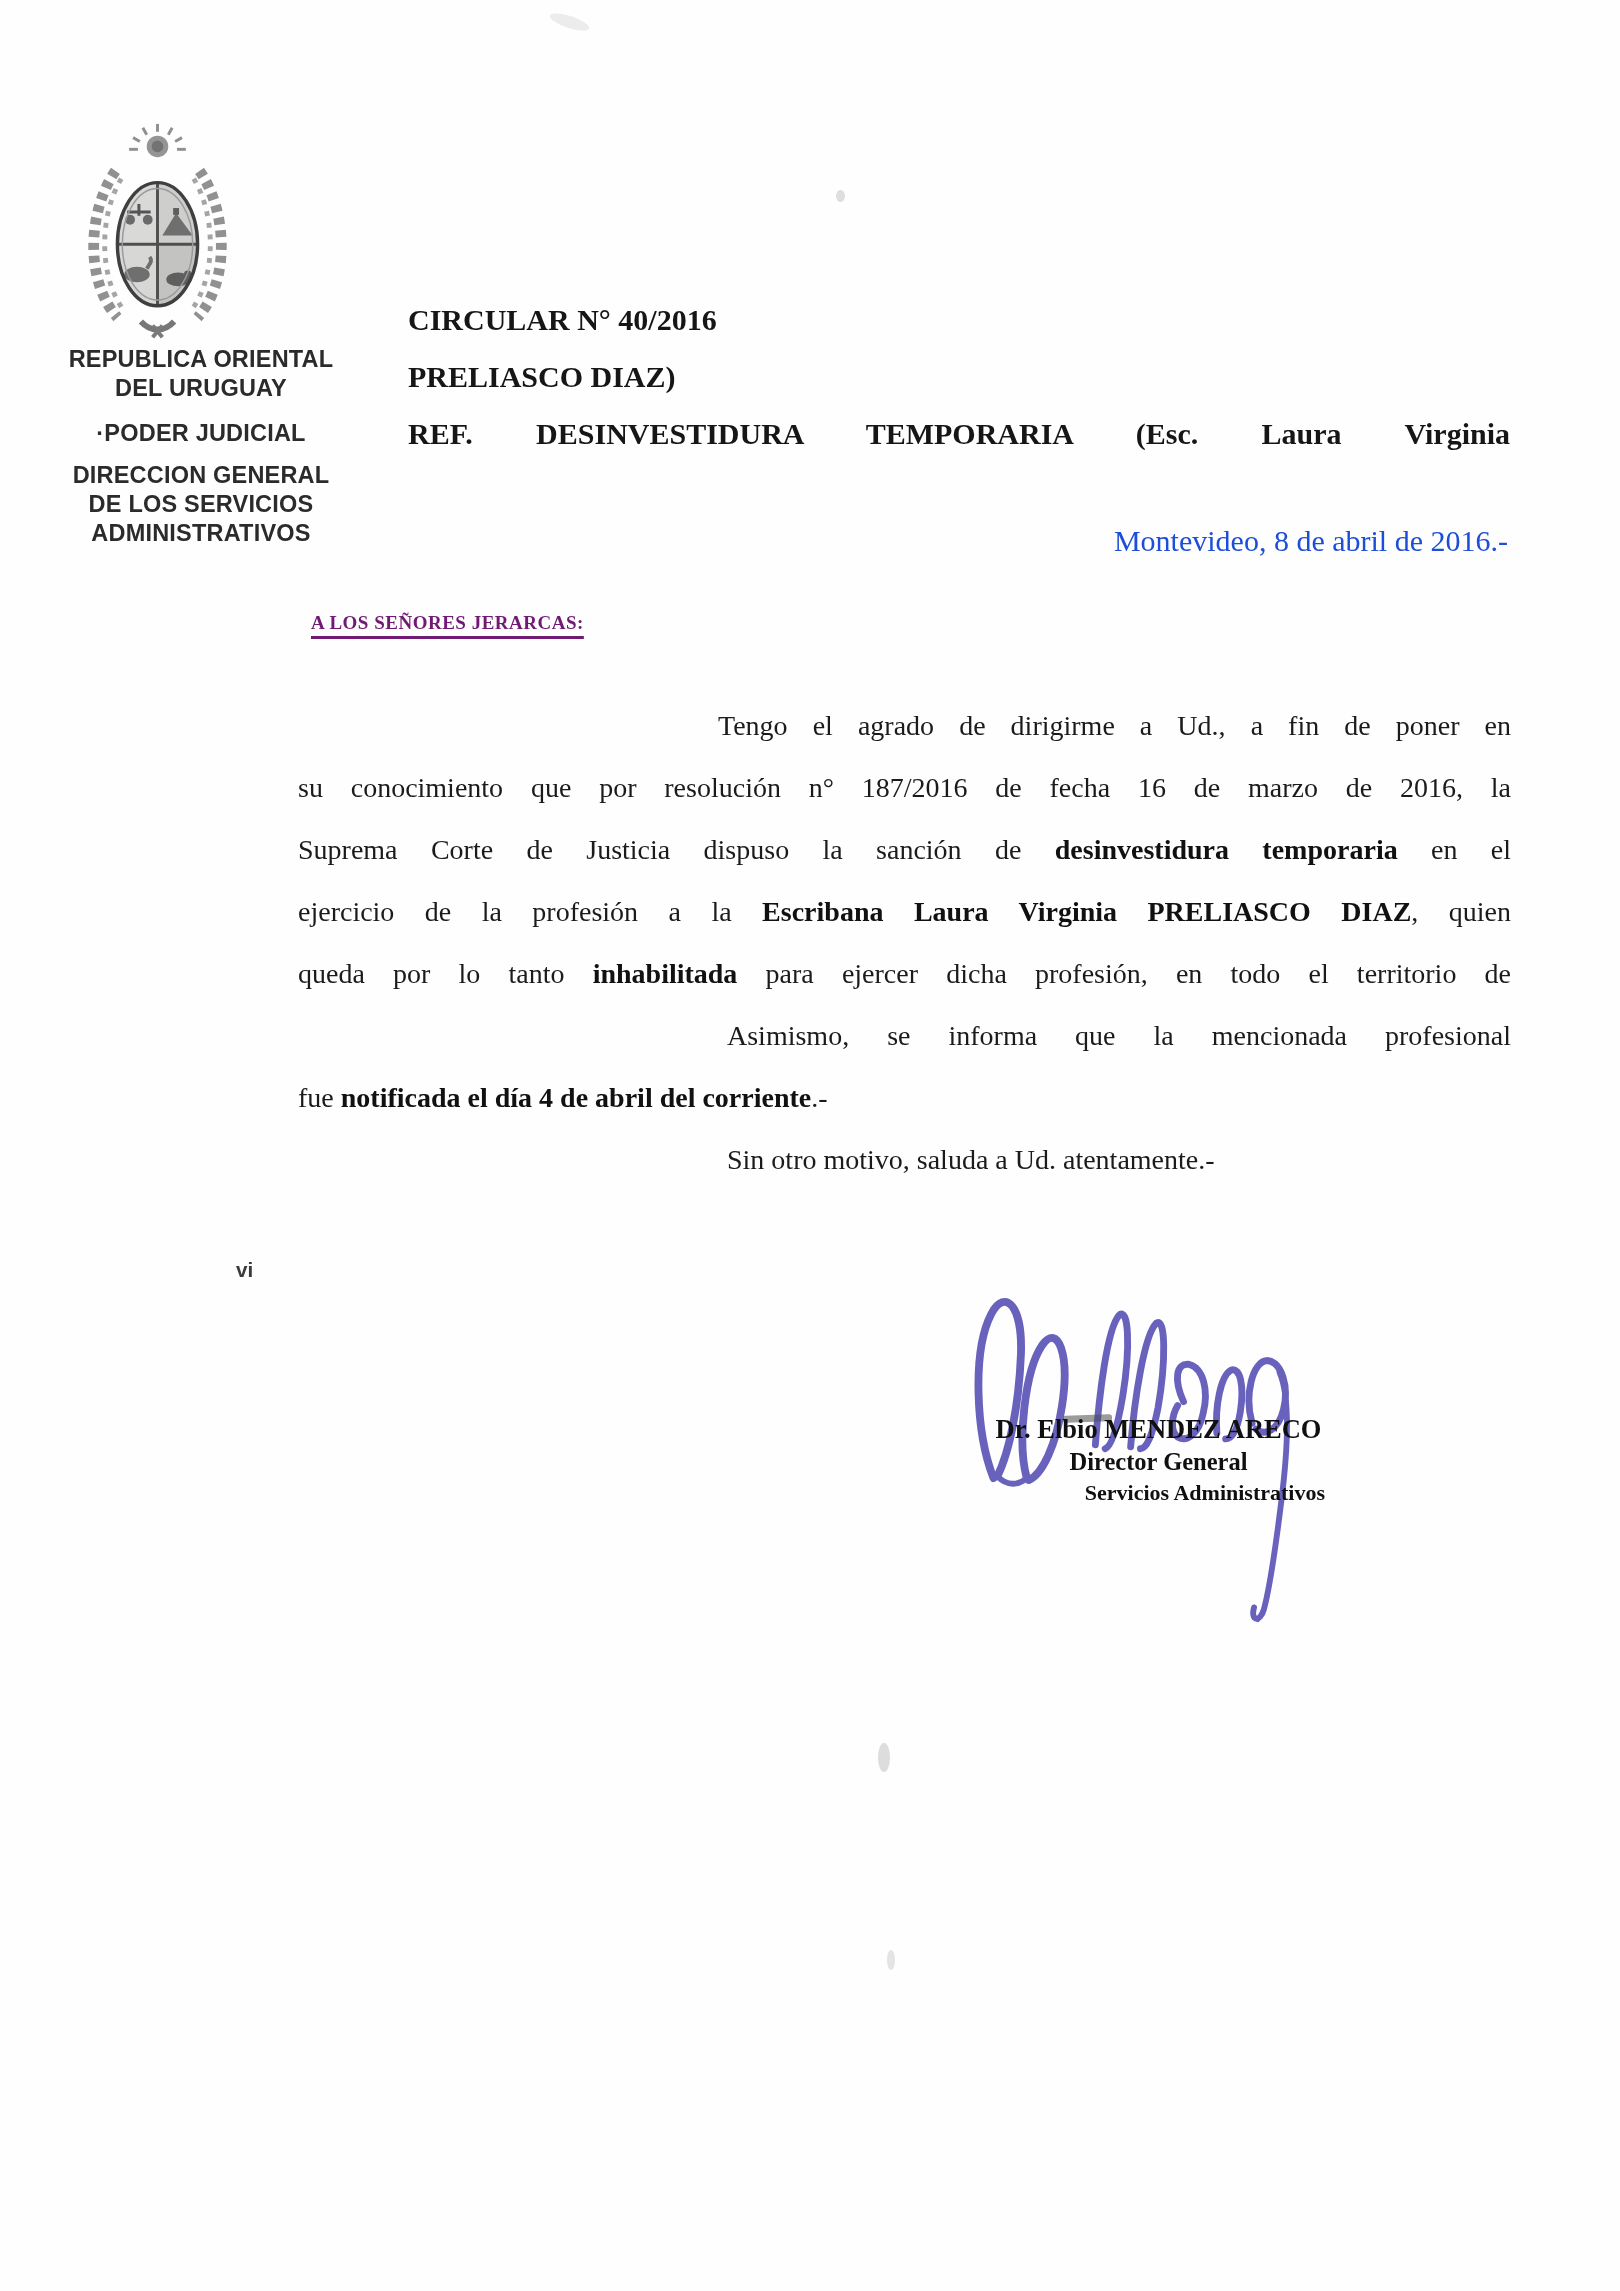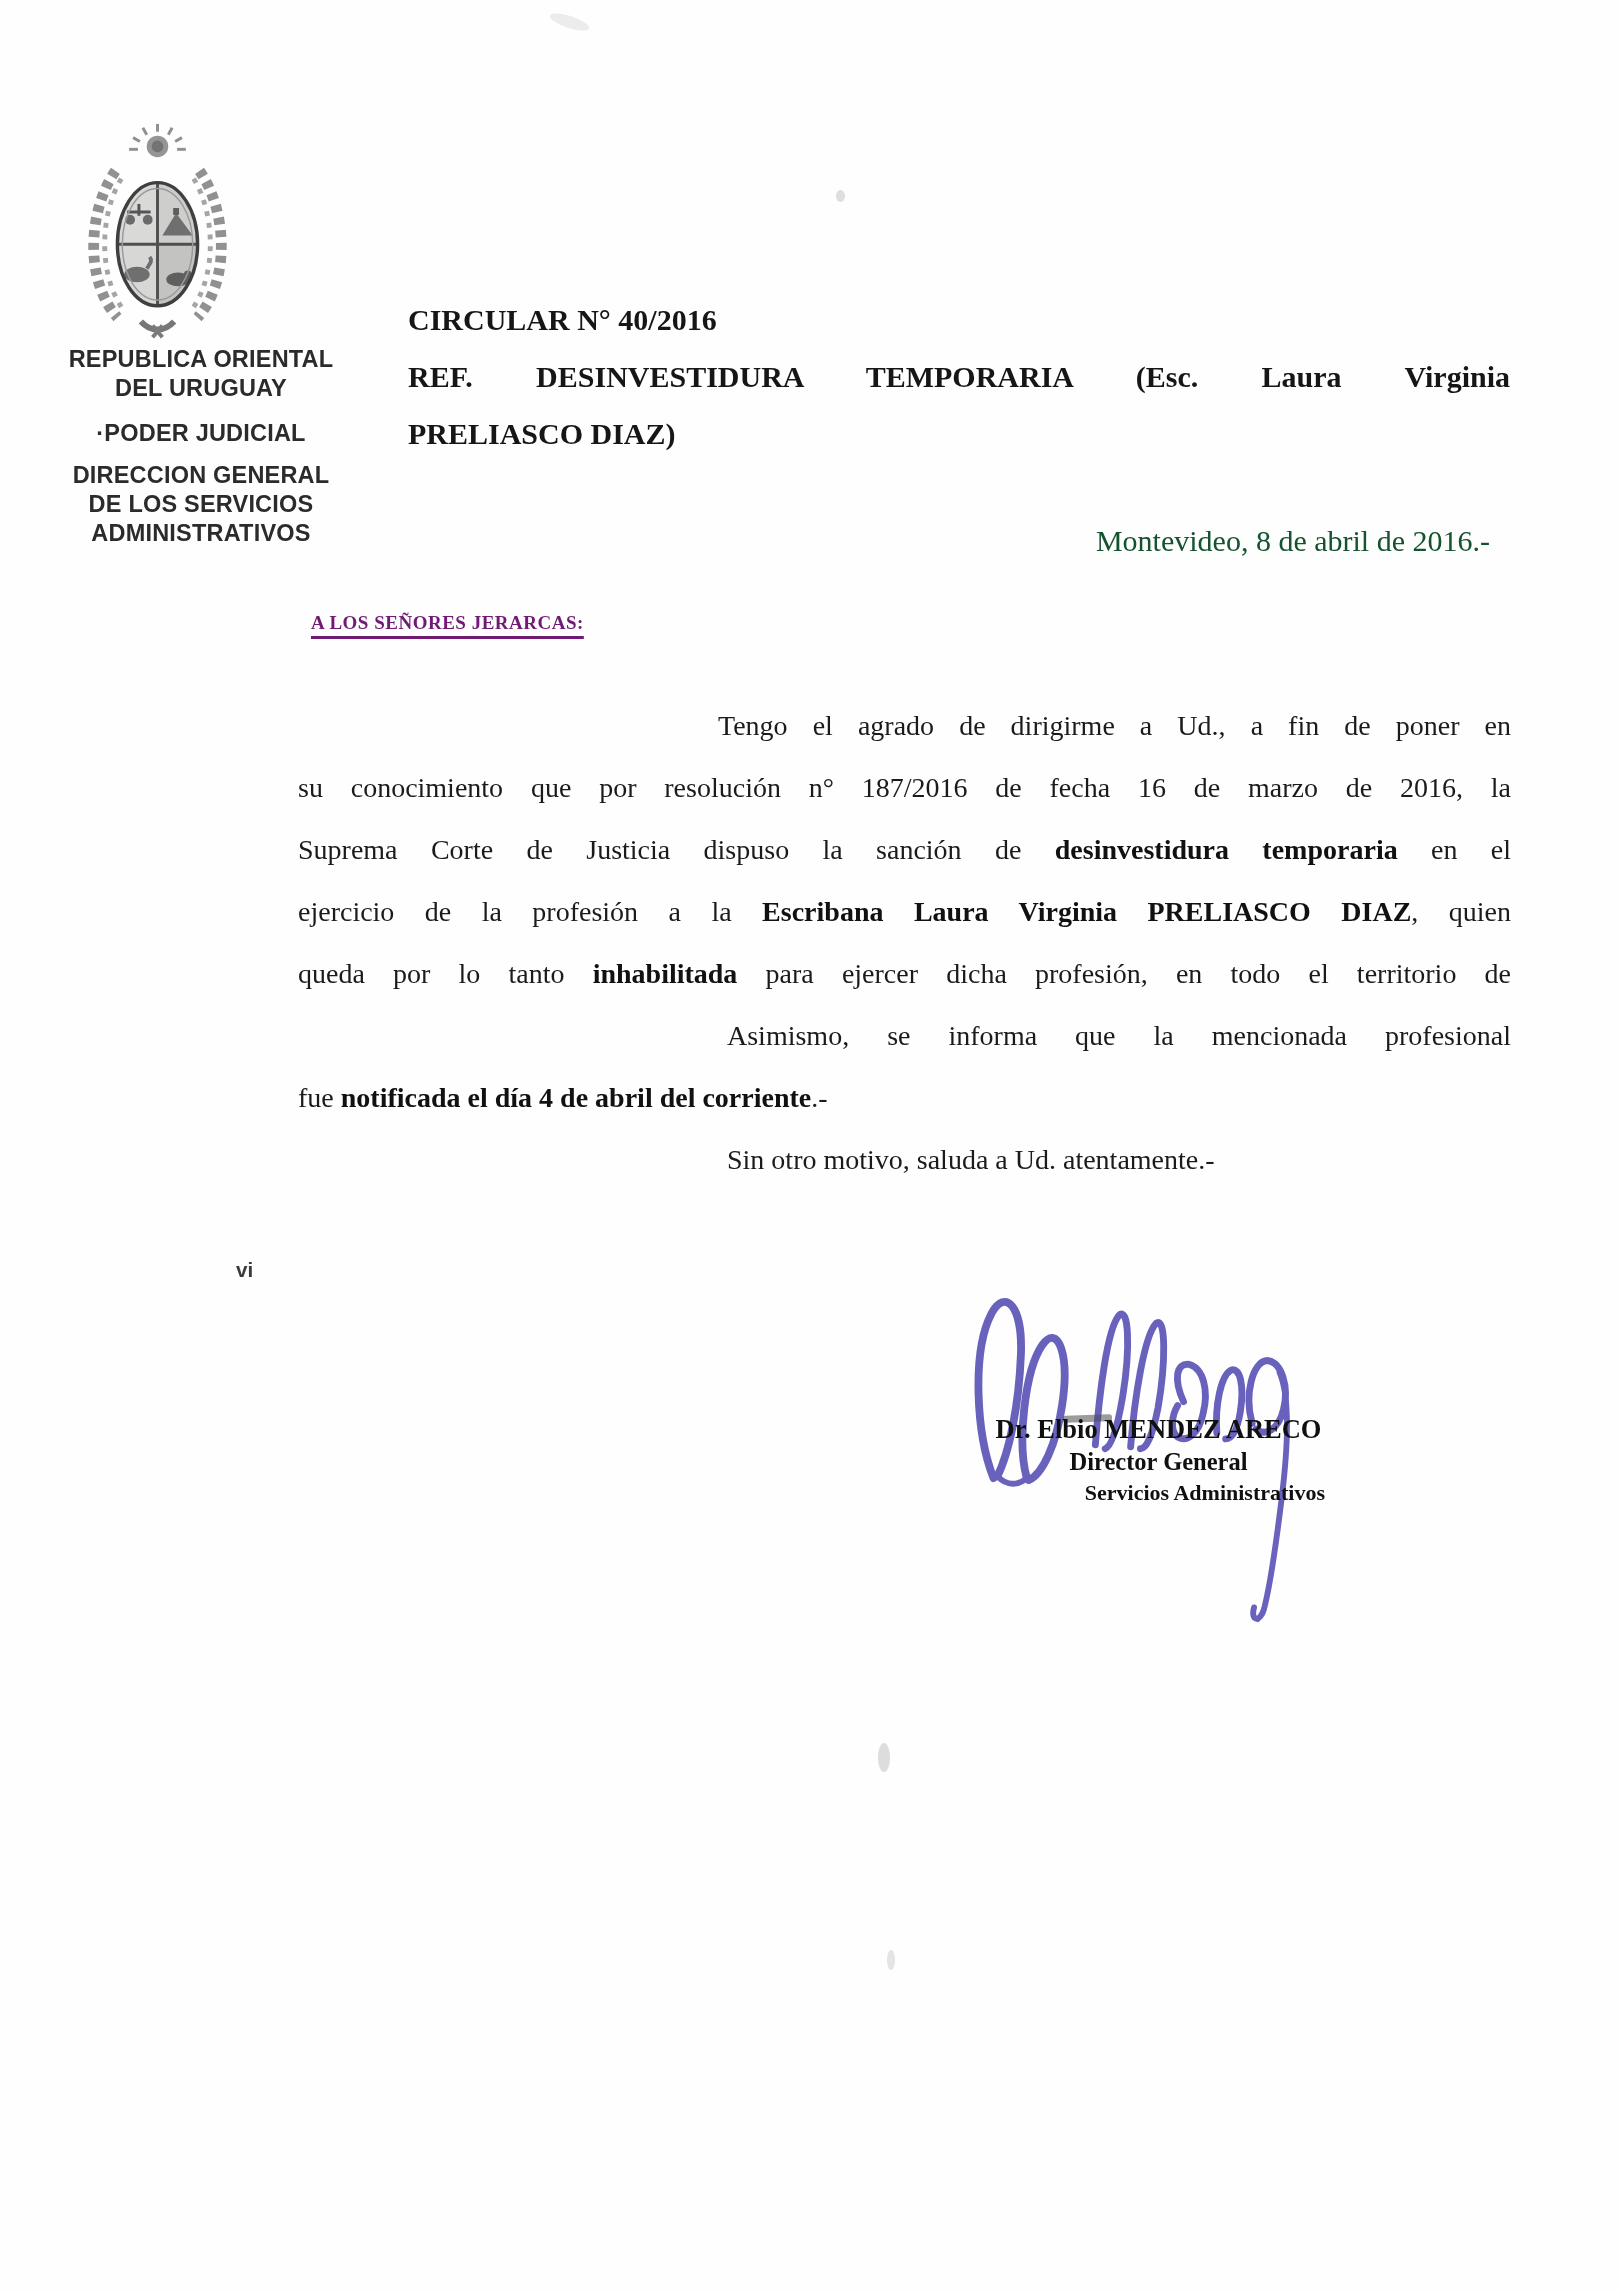--- a/index.html
+++ b/index.html
@@ -20,22 +20,22 @@
     font-weight:bold;font-size:23.5px;line-height:29px;
     color:#2b2b2b;letter-spacing:0.2px;
   }
   .lh-gap-a{margin-top:16px;}
   .lh-gap-b{margin-top:12.7px;}
   
   .header-block{position:absolute;left:408px;top:302px;width:1102px;}
   .hl{height:57px;line-height:35px;font-weight:bold;font-size:30px;color:#161616;}
   .jl{text-align:justify;text-align-last:justify;text-justify:inter-word;}
   .dateline{
-    position:absolute;top:521px;right:130px;
-    font-size:30px;line-height:39px;color:#14532d;
+    position:absolute;top:521px;right:112px;
+    font-size:30px;line-height:39px;color:#1d4ed8;
   }
   .salutation{
     position:absolute;left:311px;top:612px;
     font-size:19px;font-weight:bold;letter-spacing:0.5px;color:#701a75;
     text-decoration:underline;
     text-decoration-thickness:2.9px;
     text-underline-offset:6.9px;
   }
   
   .body-block{position:absolute;left:298px;top:695px;width:1213px;font-size:28px;color:#1b1b1b;}
@@ -132,22 +132,22 @@
     <div>REPUBLICA ORIENTAL</div>
     <div>DEL URUGUAY</div>
     <div class="lh-gap-a">·PODER JUDICIAL</div>
     <div class="lh-gap-b">DIRECCION GENERAL</div>
     <div>DE LOS SERVICIOS</div>
     <div>ADMINISTRATIVOS</div>
   </div>
 
   <div class="header-block">
     <div class="hl">CIRCULAR N° 40/2016</div>
+    <div class="hl">PRELIASCO DIAZ)</div>
     <div class="hl jl">REF. DESINVESTIDURA TEMPORARIA (Esc. Laura Virginia</div>
-    <div class="hl">PRELIASCO DIAZ)</div>
   </div>
 
   <div class="dateline">Montevideo, 8 de abril de 2016.-</div>
 
   <div class="salutation">A LOS SEÑORES JERARCAS:</div>
 
   <div class="body-block">
     <div class="bl jl ind1"><span>Tengo el agrado de dirigirme a Ud., a fin de poner en</span></div>
     <div class="bl jl"><span>su conocimiento que por resolución n° 187/2016 de fecha 16 de marzo de 2016, la</span></div>
     <div class="bl jl"><span>Suprema Corte de Justicia dispuso la sanción de </span><b>desinvestidura temporaria</b><span> en el</span></div>

